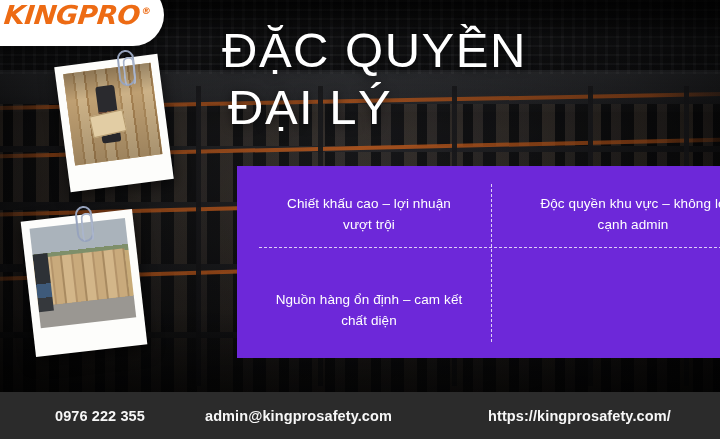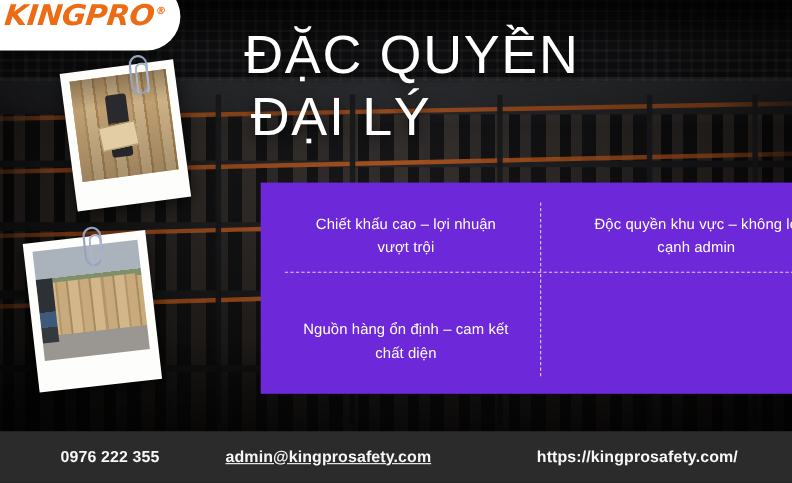--- a/index.html
+++ b/index.html
@@ -307,21 +307,21 @@
   }
   .footer-item {
     font-family: "Liberation Sans", sans-serif;
     font-weight: 700;
     font-size: 14.5px;
     color: #f7f7f7;
     letter-spacing: 0.1px;
     white-space: nowrap;
   }
   .f-phone { position: absolute; left: 25px; margin-left: 30px; }
-  .f-email { position: absolute; left: 205px; text-decoration: underline; }
+  .f-email { position: absolute; left: 205px; }
   .f-web   { position: absolute; left: 488px; }
 </style>
 </head>
 <body>
 
 <div class="banner">
 
   <div class="bg">
     <div class="bg-ceiling"></div>
     <div class="bg-wall"></div>

